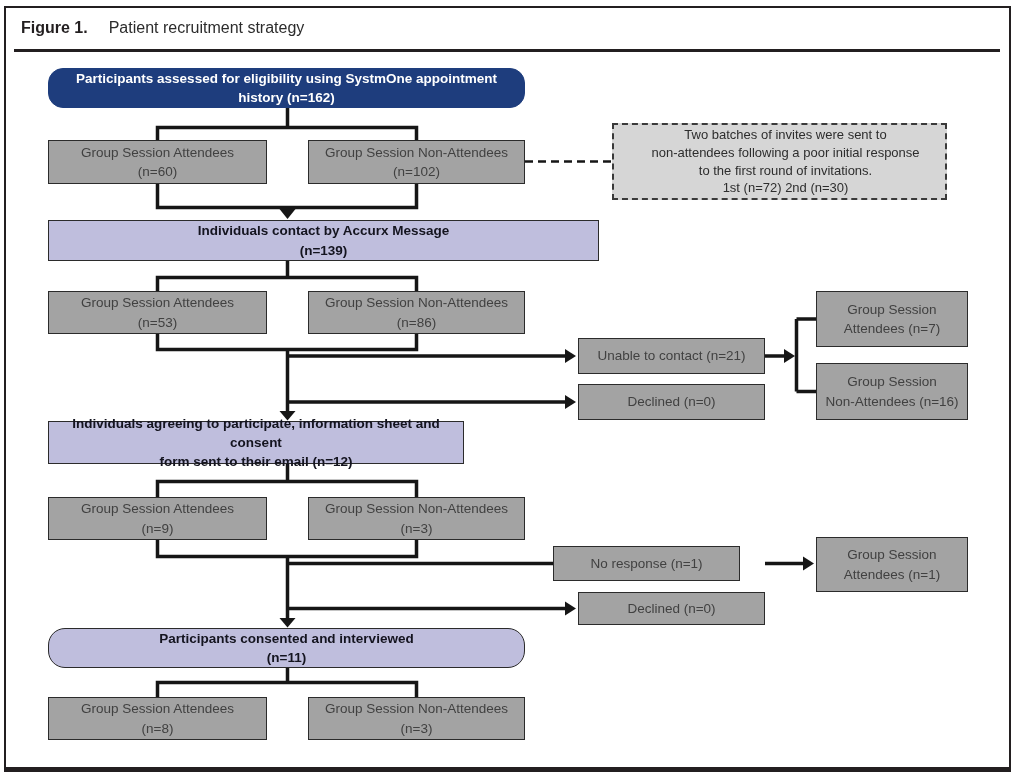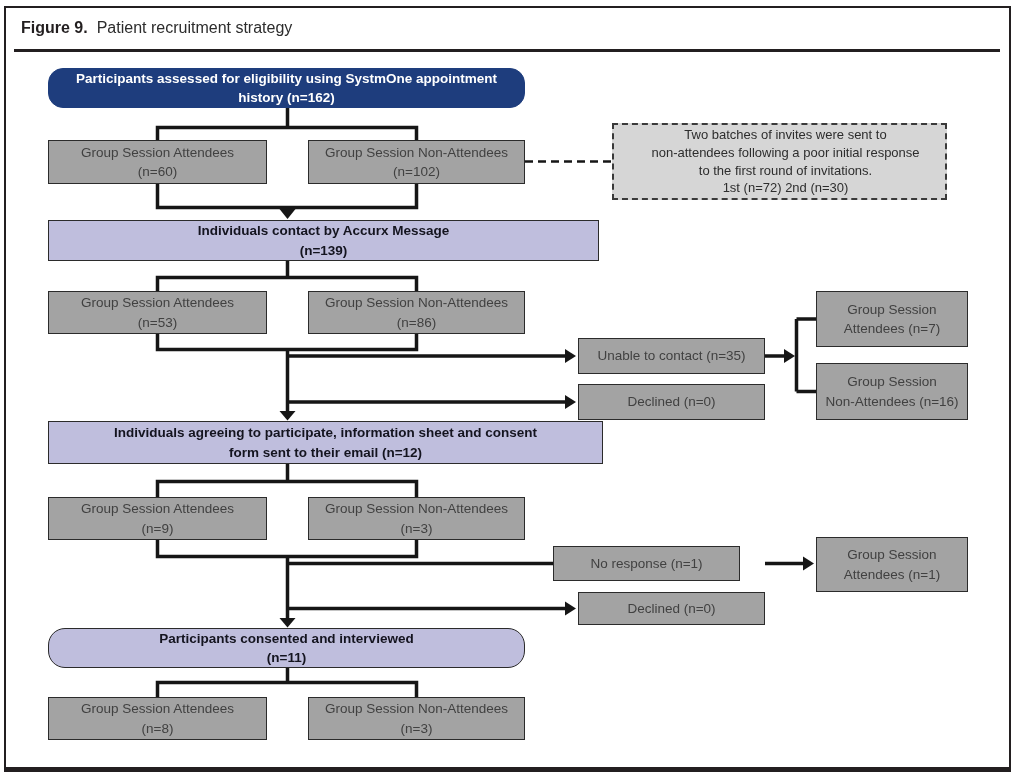--- a/index.html
+++ b/index.html
@@ -10,21 +10,21 @@
   }
   .frame{
     position:absolute;left:4px;top:6px;width:1007px;height:766px;
     border:2px solid #231f20;border-bottom-width:5px;box-sizing:border-box;
   }
   .fig-title{
     position:absolute;left:21px;top:19px;font-size:16px;color:#231f20;
     white-space:nowrap;
   }
   .fig-title .lbl{font-weight:bold;}
-  .fig-title .ttl{font-weight:normal;margin-left:9px;color:#2c2c2c;}
+  .fig-title .ttl{font-weight:normal;margin-left:21px;color:#2c2c2c;}
   .title-rule{
     position:absolute;left:14px;top:49px;width:986px;height:3px;background:#231f20;
   }
   .node{
     position:absolute;box-sizing:border-box;display:flex;align-items:center;justify-content:center;
     text-align:center;white-space:pre-line;line-height:1.42;font-size:13.5px;
   }
   .head{
     background:var(--navy);color:#ffffff;font-weight:bold;border:1px solid var(--navy);
   }
@@ -43,21 +43,21 @@
   .connectors path.dashed{stroke-width:2.5;stroke-dasharray:8 5;}
   .connectors polygon{fill:var(--line);stroke:none;}
 </style>
 </head>
 <body>
 
 <div id="page">
   <div class="frame"></div>
 
   <div class="fig-title">
-    <span class="lbl">Figure 9.</span><span class="ttl">Patient recruitment strategy</span>
+    <span class="lbl">Figure 1.</span><span class="ttl">Patient recruitment strategy</span>
   </div>
   <div class="title-rule"></div>
 
   <svg class="connectors" width="1020" height="778" viewBox="0 0 1020 778" aria-hidden="true">
 
     <path d="M287.5,108 V127.5 M157.5,140 V127.5 H416.5 V140"></path>
 
     <path class="dashed" d="M525,161.5 H612"></path>
 
     <path d="M157.5,184 V207.5 H416.5 V184 M287.5,207.5 V210"></path>
@@ -100,29 +100,29 @@
 1st (n=72) 2nd (n=30)</div>
 
   <div class="node stage" style="left:48px;top:220px;width:551px;height:41px;">Individuals contact by Accurx Message
 (n=139)</div>
 
   <div class="node plain" style="left:48px;top:291px;width:219px;height:43px;">Group Session Attendees
 (n=53)</div>
   <div class="node plain" style="left:308px;top:291px;width:217px;height:43px;">Group Session Non-Attendees
 (n=86)</div>
 
-  <div class="node plain" style="left:578px;top:338px;width:187px;height:36px;">Unable to contact (n=35)</div>
+  <div class="node plain" style="left:578px;top:338px;width:187px;height:36px;">Unable to contact (n=21)</div>
   <div class="node plain" style="left:578px;top:384px;width:187px;height:36px;">Declined (n=0)</div>
 
   <div class="node plain" style="left:816px;top:291px;width:152px;height:56px;">Group Session
 Attendees (n=7)</div>
   <div class="node plain" style="left:816px;top:363px;width:152px;height:57px;">Group Session
 Non-Attendees (n=16)</div>
 
-  <div class="node stage" style="left:48px;top:421px;width:555px;height:43px;">Individuals agreeing to participate, information sheet and consent
+  <div class="node stage" style="left:48px;top:421px;width:416px;height:43px;">Individuals agreeing to participate, information sheet and consent
 form sent to their email (n=12)</div>
 
   <div class="node plain" style="left:48px;top:497px;width:219px;height:43px;">Group Session Attendees
 (n=9)</div>
   <div class="node plain" style="left:308px;top:497px;width:217px;height:43px;">Group Session Non-Attendees
 (n=3)</div>
 
   <div class="node plain" style="left:553px;top:546px;width:187px;height:35px;">No response (n=1)</div>
   <div class="node plain" style="left:578px;top:592px;width:187px;height:33px;">Declined (n=0)</div>
 

